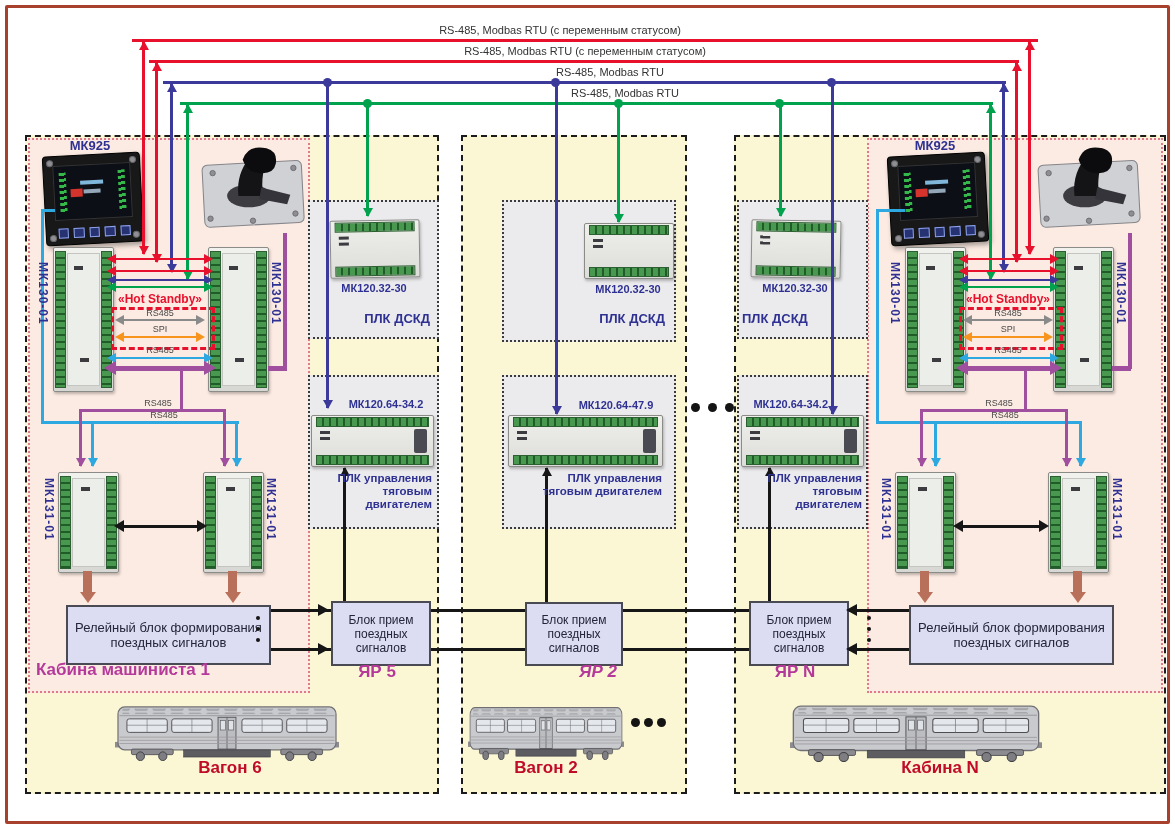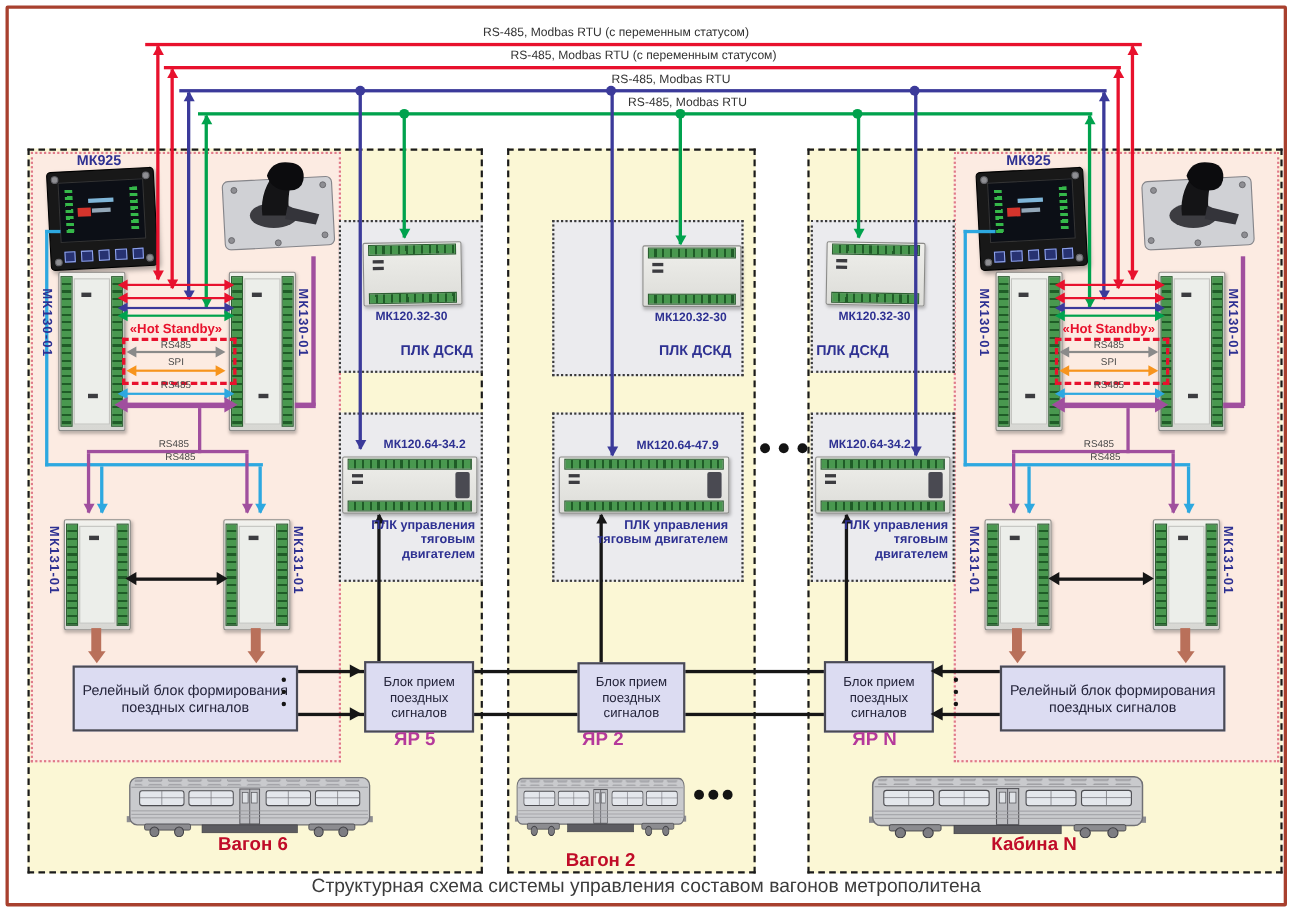--- a/index.html
+++ b/index.html
@@ -293,20 +293,21 @@
       <div class="face"></div>
       <i class="chip" style="left:22px;top:14px;"></i>
   </div>
   <div class="vt" style="left:42px;top:478px;height:92px;">МК131-01</div>
   <div class="vt" style="left:264px;top:478px;height:92px;">МК131-01</div>
   <div class="darM" style="left:123px;top:525px;width:75px;color:#161616;"></div>
   <div class="barr" style="left:83px;top:571px;height:22px;"></div>
   <div class="barr" style="left:228px;top:571px;height:22px;"></div>
 
   <div class="lav" style="left:66px;top:605px;width:197px;height:52px;font-size:13px;padding:2px;">Релейный блок формирования поездных сигналов</div>
+  <div class="lbl mag" style="left:36px;top:660px;width:250px;">Кабина машиниста 1</div>
 
   <div class="lbl blue" style="left:885px;top:139px;width:100px;text-align:center;font-size:13px;">МК925</div>
   <div class="mk925" style="left:889px;top:154px;width:96px;height:88px;transform:rotate(-3deg);">
     <i class="scw" style="left:3px;top:3px;"></i>
       <i class="scw" style="right:3px;top:3px;"></i>
     <i class="scw" style="left:3px;bottom:3px;"></i>
       <i class="scw" style="right:3px;bottom:3px;"></i>
     <div class="scr">
         <i class="bl"></i>
         <i class="br"></i>
@@ -420,21 +421,21 @@
   <div class="lbl blue" style="left:568px;top:399px;width:96px;text-align:center;font-size:11px;">МК120.64-47.9</div>
   <div class="plc" style="left:508px;top:415px;width:153px;height:50px;">
     <i class="tt"></i>
       <i class="tb"></i>
       <i class="led"></i>
       <i class="conn"></i>
   </div>
   <div class="lbl blue" style="left:540px;top:472px;width:122px;text-align:right;font-size:11.5px;">ПЛК управления тяговым двигателем</div>
   <div class="vl vup" style="left:545px;top:468px;width:3px;height:142px;color:#161616;"></div>
   <div class="lav" style="left:525px;top:602px;width:90px;height:56px;font-size:12px;padding:2px;">Блок прием поездных сигналов</div>
-  <div class="lbl mag" style="left:516px;top:662px;width:64px;text-align:center;">ЯР 2</div>
+  <div class="lbl mag" style="left:566px;top:662px;width:64px;text-align:center;font-style:italic;">ЯР 2</div>
 
   <div class="plc" style="left:751px;top:220px;width:88px;height:56px;transform:rotate(1deg);">
     <i class="tt"></i>
       <i class="tb"></i>
       <i class="led"></i>
   </div>
   <div class="lbl blue" style="left:741px;top:282px;width:108px;text-align:center;font-size:11px;">МК120.32-30</div>
   <div class="lbl blue" style="left:742px;top:312px;width:100px;text-align:left;font-size:13px;">ПЛК ДСКД</div>
   <div class="lbl blue" style="left:738px;top:398px;width:90px;text-align:right;font-size:11px;">МК120.64-34.2</div>
   <div class="plc" style="left:741px;top:415px;width:121px;height:50px;">
@@ -468,20 +469,19 @@
   <div class="bd" style="left:644px;top:718px;"></div>
   <div class="bd" style="left:657px;top:718px;"></div>
 
   <svg class="wag" style="left:115px;top:699px;" width="224" height="62" viewBox="0 0 300 78" preserveAspectRatio="none">
       <use href="#wag"></use>
     </svg>
   <div class="lbl dred" style="left:150px;top:758px;width:160px;text-align:center;">Вагон 6</div>
   <svg class="wag" style="left:468px;top:700px;" width="156" height="60" viewBox="0 0 300 78" preserveAspectRatio="none">
       <use href="#wag"></use>
     </svg>
-  <div class="lbl dred" style="left:468px;top:758px;width:156px;text-align:center;margin-top:14px;">Вагон 2</div>
+  <div class="lbl dred" style="left:468px;top:758px;width:156px;text-align:center;">Вагон 2</div>
   <svg class="wag" style="left:790px;top:698px;" width="252" height="64" viewBox="0 0 300 78" preserveAspectRatio="none">
       <use href="#wag"></use>
     </svg>
   <div class="lbl dred" style="left:855px;top:758px;width:170px;text-align:center;">Кабина N</div>
 
-  <div class="caption">Структурная схема системы управления составом вагонов метрополитена</div>
 </div>
 
 </body></html>

